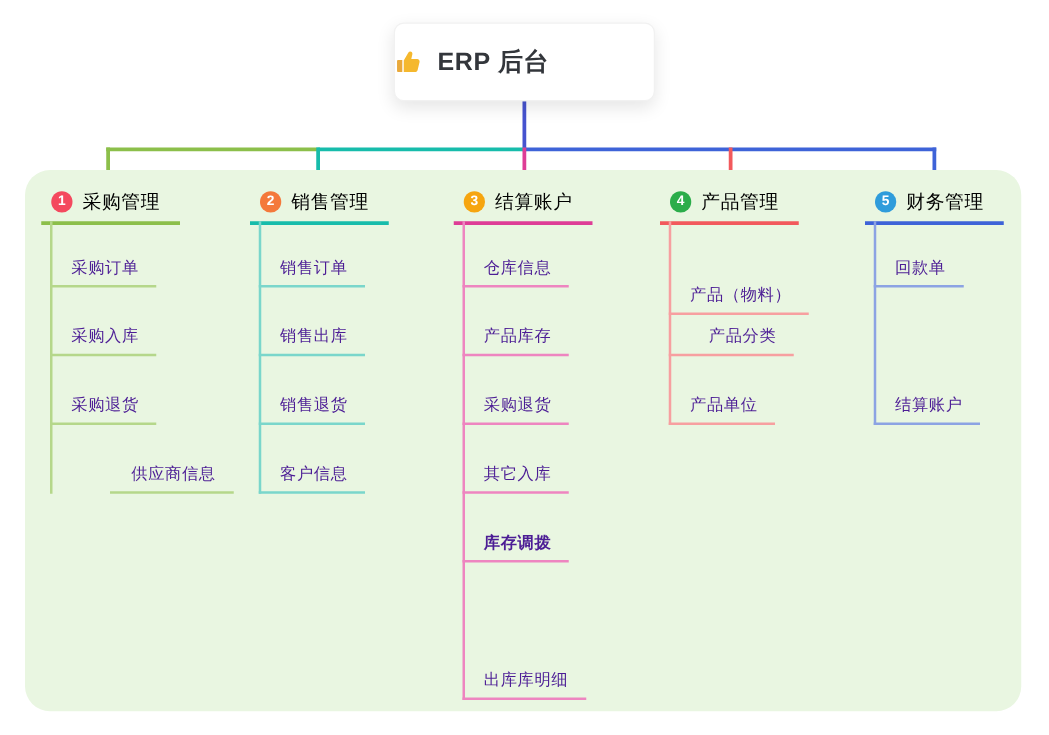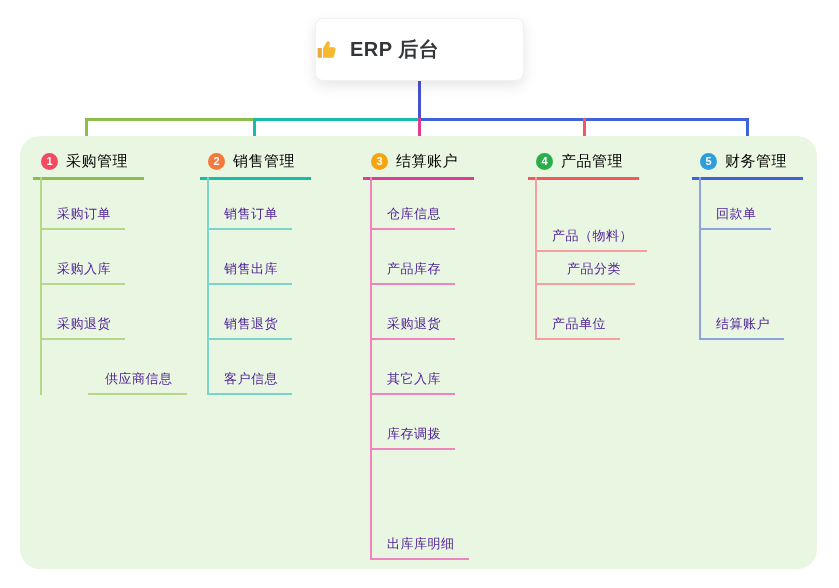--- a/index.html
+++ b/index.html
@@ -51,21 +51,21 @@
   .v7{height:383px;}
   .child{
     position:absolute;left:7px;height:27px;border-bottom:2px solid;
     width:fit-content;display:flex;align-items:flex-end;
   }
   .child-label{
     font-size:13px;color:#4c1d95;white-space:nowrap;
     padding:0 14px 5px 17px;letter-spacing:.5px;
   }
   .r1{top:53px;}.r2{top:108px;}.r3{top:163px;}.r4{top:218px;}
-  .r5{top:273px;}.r6{top:328px;}.r7{top:383px;}
+  .r5{top:273px;font-weight:bold;}.r6{top:328px;}.r7{top:383px;}
 </style>
 </head>
 <body>
 
 <div id="app">
 
   <div class="root">
     <span class="thumb" style="color: rgb(245, 184, 46);">
       <svg viewBox="0 0 24 24" aria-hidden="true">
         <path d="M2.5 10.5h3.6v10H2.5a.8.8 0 0 1-.8-.8v-8.4a.8.8 0 0 1 .8-.8z" fill="#E9A93C"></path>

